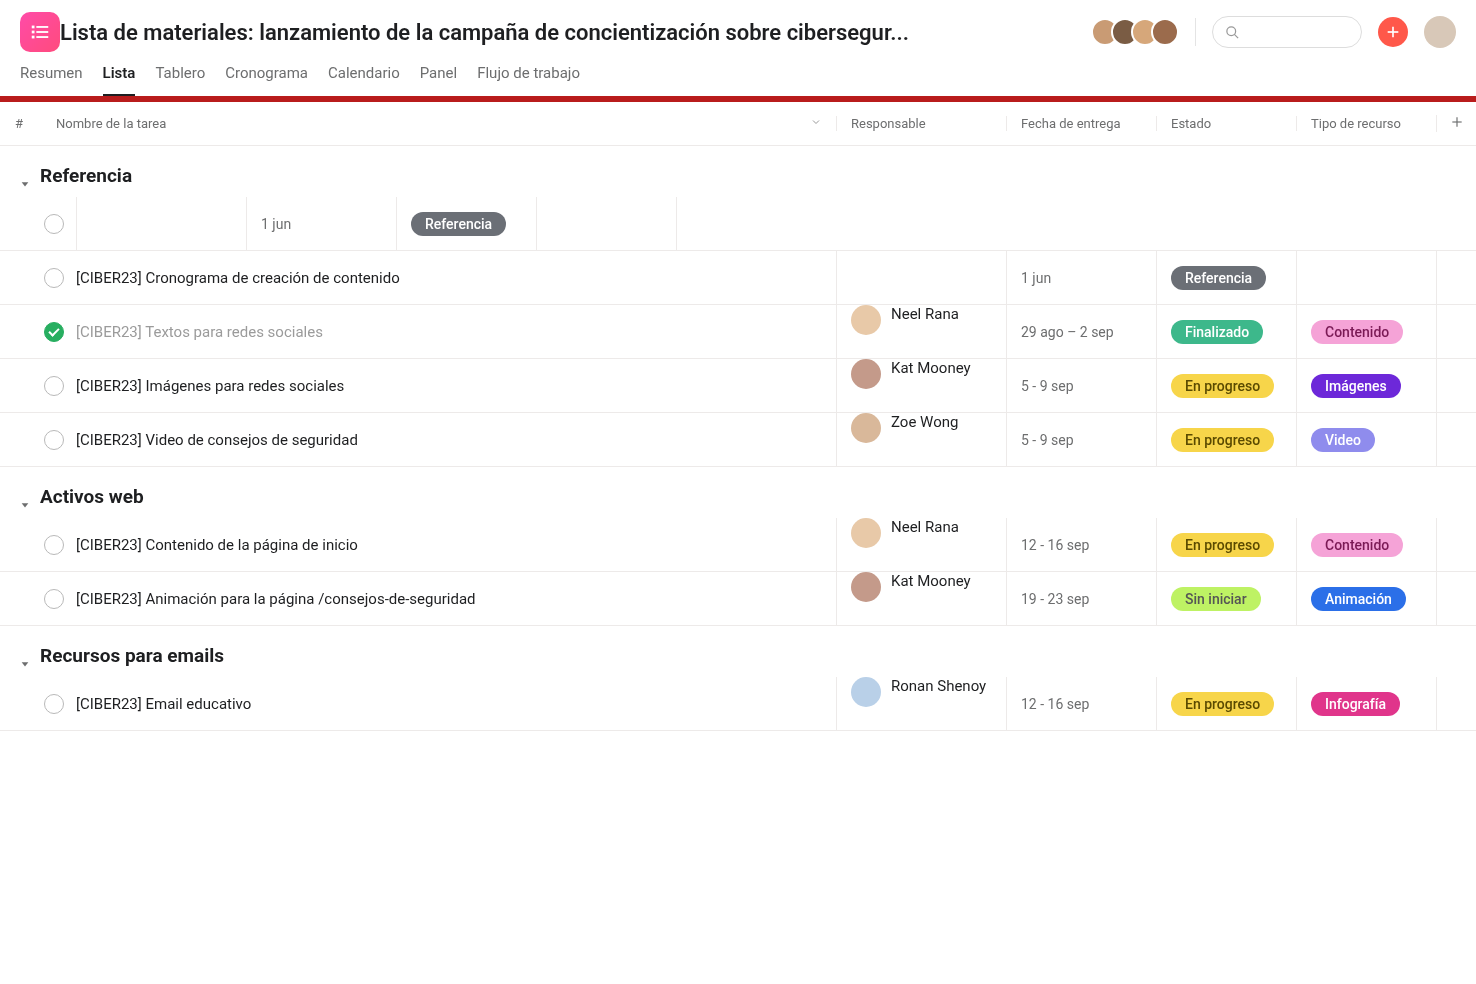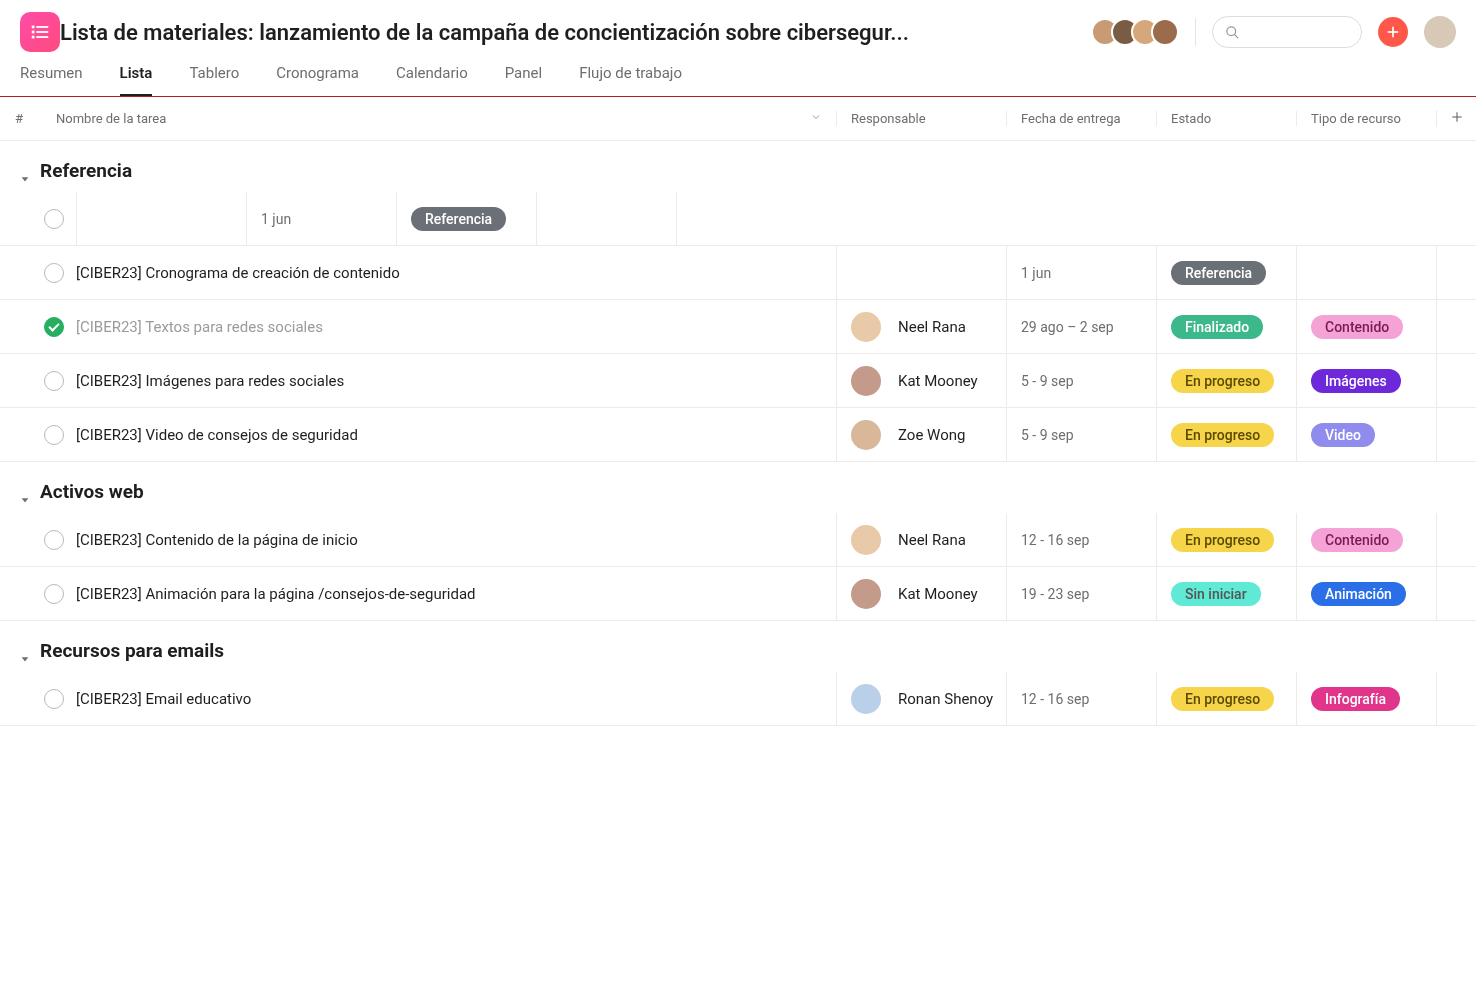--- a/index.html
+++ b/index.html
@@ -65,23 +65,23 @@
       display: flex; align-items: center; justify-content: center;
       color: #fff;
       cursor: pointer;
     }
     .me-avatar {
       width: 32px; height: 32px; border-radius: 50%;
       background: #d8c8b8;
     }
     .tabs {
       display: flex;
-      gap: 37px;
+      gap: 20px;
       padding: 12px 20px 0 20px;
-      border-bottom: 1px solid #b91c1c;
+      border-bottom: 6px solid #b91c1c;
     }
     .tab {
       padding-bottom: 12px;
       font-size: 15px;
       color: #6d6e6f;
       cursor: pointer;
       border-bottom: 2px solid transparent;
     }
     .tab.active {
       color: #1e1f21;
@@ -141,41 +141,41 @@
     }
     .check-circle.done::after {
       content: ""; width: 8px; height: 4px;
       border-left: 2px solid #fff; border-bottom: 2px solid #fff;
       transform: rotate(-45deg); margin-top:-2px;
     }
     .cell-name { flex:1; padding-right: 10px; }
     .cell-name.completed { color: #9b9b9b; }
     .cell-assignee {
       width: 170px; padding-left: 14px; border-left: 1px solid #edeae9;
-      display:flex; align-items:center; gap:17px;
+      display:flex; gap:10px;
       height:100%;
     }
     .cell-assignee .avatar { margin-left: 0; border:none; width:30px; height:30px; }
     .cell-date { width:150px; padding-left:14px; border-left:1px solid #edeae9; height:100%; display:flex; align-items:center; color:#6d6e6f; font-size:14px;}
     .cell-status { width:140px; padding-left:14px; border-left:1px solid #edeae9; height:100%; display:flex; align-items:center;}
     .cell-resource { width:140px; padding-left:14px; border-left:1px solid #edeae9; height:100%; display:flex; align-items:center;}
     .cell-add { width:40px; border-left:1px solid #edeae9; height:100%; }
 
     .pill {
       display:inline-block;
       padding: 4px 14px;
       border-radius: 14px;
       font-size: 14px;
       font-weight: 500;
       color:#1e1f21;
     }
     .pill-referencia { background:#6b6f76; color:#fff; }
     .pill-finalizado { background:#3db88b; color:#fff; }
     .pill-enprogreso { background:#f7d54a; color:#5a4a00; }
-    .pill-siniciar { background:#5eead4; color:#555; }
+    .pill-siniciar { background:#bef264; color:#555; }
     .pill-contenido { background:#f5a3d7; color:#7a1a55; }
     .pill-imagenes { background:#6d28d9; color:#fff; }
     .pill-video { background:#8f8ced; color:#fff; }
     .pill-animacion { background:#2b6fe8; color:#fff; }
     .pill-infografia { background:#e0358b; color:#fff; }
 
     .av-1 { background:#c99b74; }
     .av-2 { background:#7a5c44; }
     .av-3 { background:#d6a77a; }
     .av-4 { background:#9b6b4c; }

